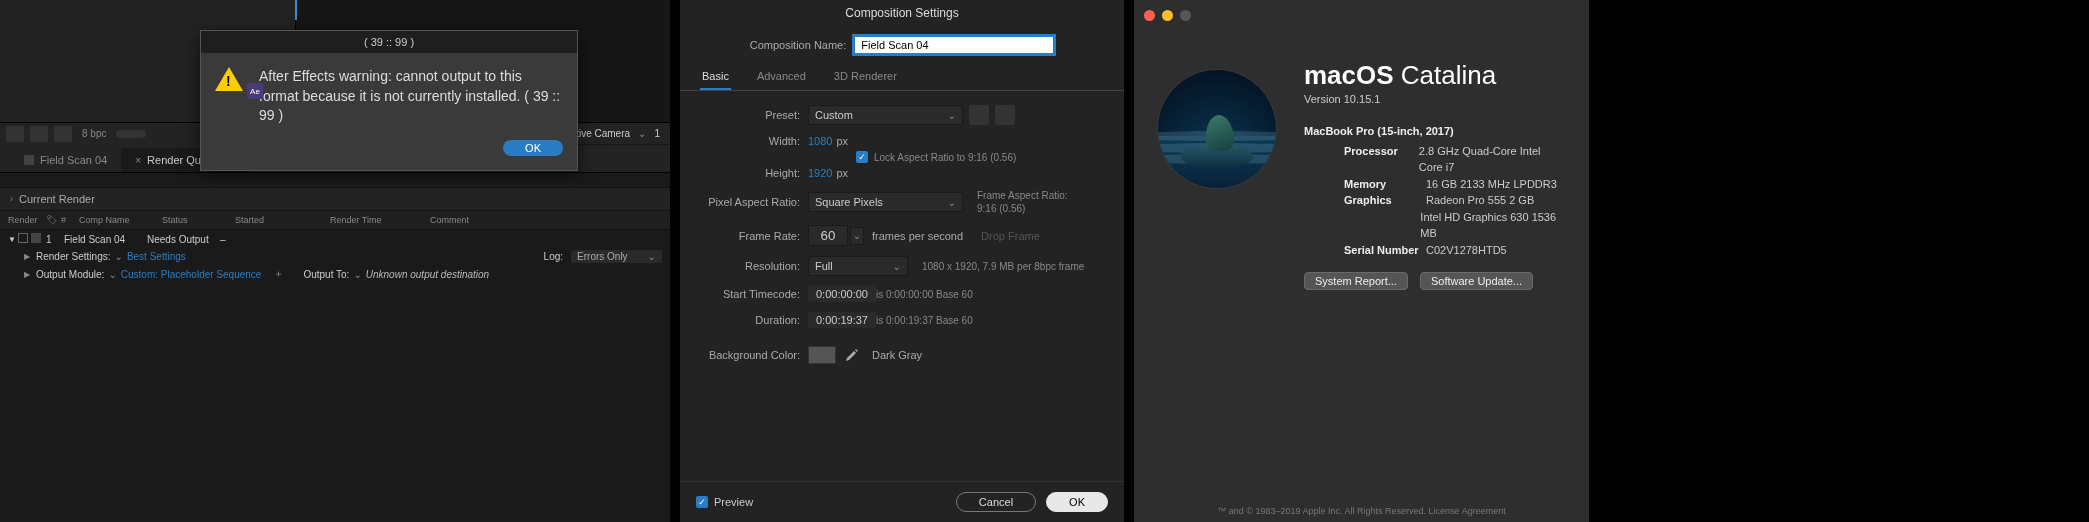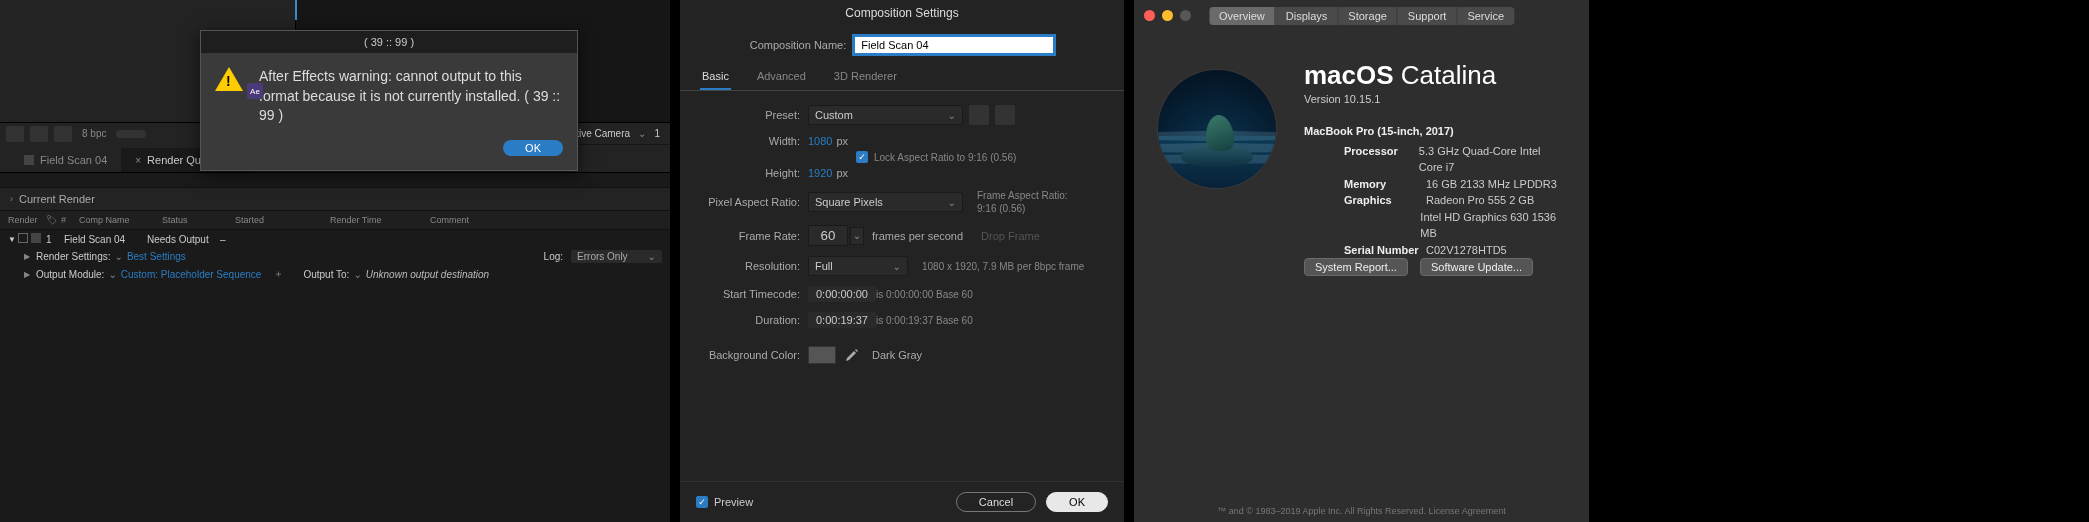--- a/index.html
+++ b/index.html
@@ -133,21 +133,21 @@
 
 .mac-info { flex: 1; }
 .mac-os-title { font-size: 26px; font-weight: 300; color: #fff; }
 .mac-os-title b { font-weight: 600; }
 .mac-version { font-size: 11px; color: #ccc; margin-top: 2px; }
 .mac-specs { margin-top: 18px; font-size: 11px; line-height: 1.5; }
 .mac-spec-row { display: flex; padding-left: 40px; }
 .mac-spec-label { width: 82px; font-weight: 600; color: #eee; }
 .mac-spec-val { color: #ccc; }
 .mac-model { font-weight: 600; color: #eee; margin-bottom: 3px; }
-.mac-btns { display: flex; gap: 12px; }
+.mac-btns { margin-top: 14px; display: flex; gap: 12px; }
 .mac-btn { background: #555; border: 1px solid #6a6a6a; border-radius: 4px; padding: 2px 10px; font-size: 11px; color: #eee; }
 .mac-footer { position: absolute; bottom: 0; left: 0; right: 0; text-align: center; font-size: 9px; color: #777; padding: 6px; }
 
 .divider { width: 10px; background: #000; }
 
 
 .chev-down::after { content: "⌄"; font-size: 10px; color: #888; }
 </style>
 </head>
 <body>
@@ -380,46 +380,39 @@
 
 <div class="divider"></div>
 
 <div class="mac-panel">
   <div class="mac-traffic">
     <span class="mac-dot red"></span>
     <span class="mac-dot yellow"></span>
     <span class="mac-dot green"></span>
   </div>
 
-  <div class="mac-tabbar">
-    <div class="mac-tabseg active">Overview</div>
-    <div class="mac-tabseg">Displays</div>
-    <div class="mac-tabseg">Storage</div>
-    <div class="mac-tabseg">Support</div>
-    <div class="mac-tabseg">Service</div>
-  </div>
 
   <div class="mac-content">
     <div class="mac-logo">
       <div class="mac-sea"></div>
       <div class="mac-wave" style="bottom:40%"></div>
       <div class="mac-wave" style="bottom:30%"></div>
       <div class="mac-wave" style="bottom:20%"></div>
       <div class="mac-island"></div>
     </div>
 
     <div class="mac-info">
       <div class="mac-os-title"><b>macOS</b><span> Catalina</span></div>
       <div class="mac-version">Version 10.15.1</div>
 
       <div class="mac-specs">
         <div class="mac-model">MacBook Pro (15-inch, 2017)</div>
         <div class="mac-spec-row">
           <span class="mac-spec-label">Processor</span>
-          <span class="mac-spec-val">5.3 GHz Quad-Core Intel Core i7</span>
+          <span class="mac-spec-val">2.8 GHz Quad-Core Intel Core i7</span>
         </div>
         <div class="mac-spec-row">
           <span class="mac-spec-label">Memory</span>
           <span class="mac-spec-val">16 GB 2133 MHz LPDDR3</span>
         </div>
         <div class="mac-spec-row">
           <span class="mac-spec-label">Graphics</span>
           <span class="mac-spec-val">Radeon Pro 555 2 GB</span>
         </div>
         <div class="mac-spec-row">

